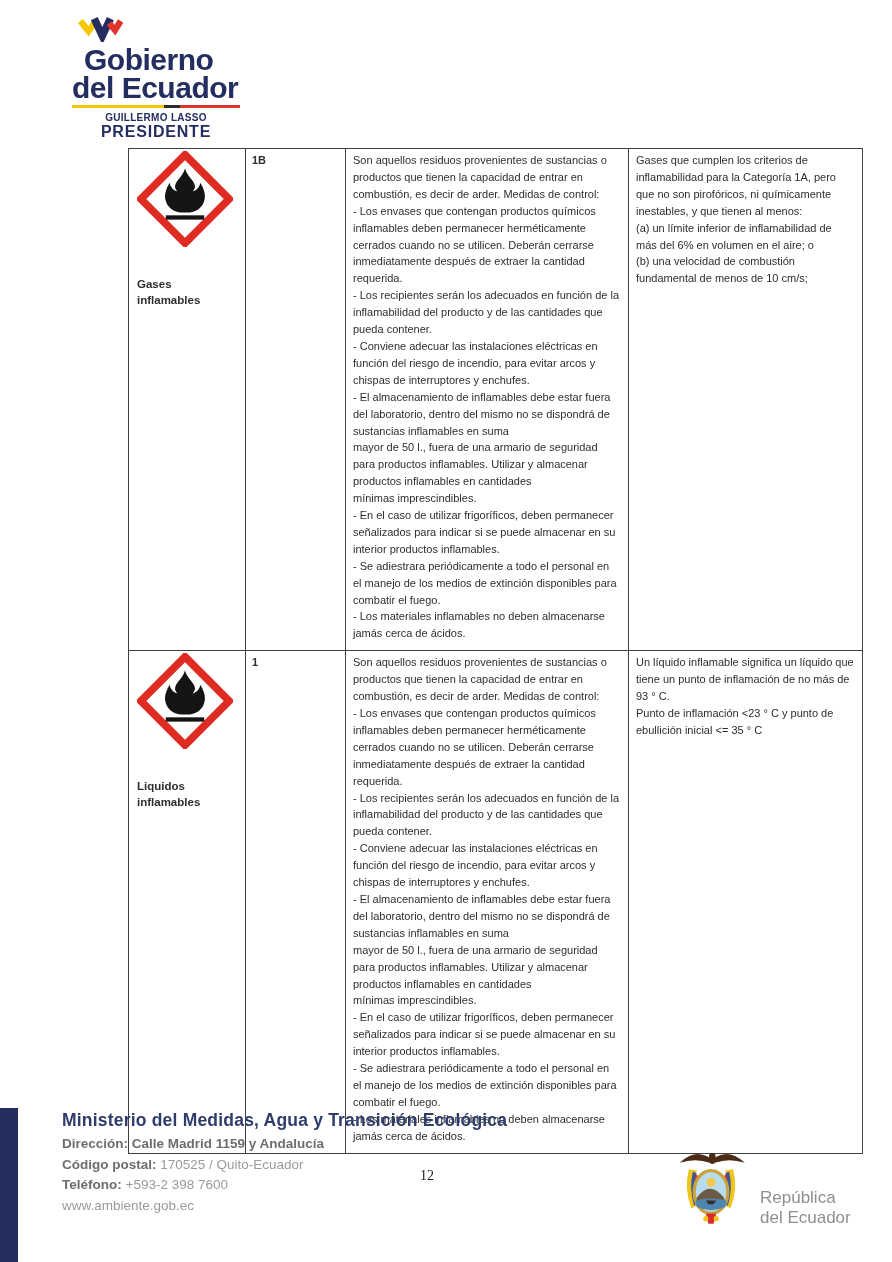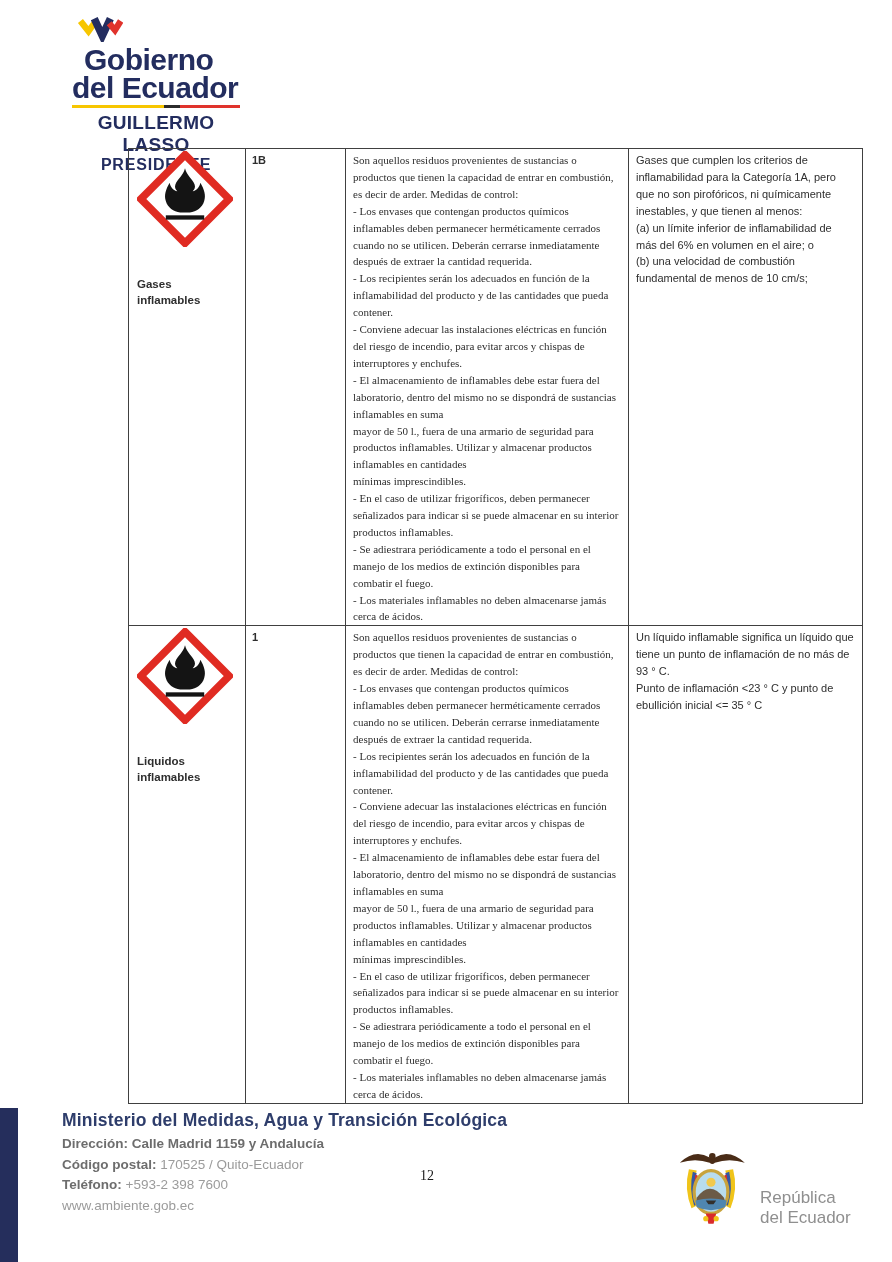--- a/index.html
+++ b/index.html
@@ -12,41 +12,41 @@
   
   .gov-logo { position:absolute; left:72px; top:16px; width:176px; }
   .gov-mark { display:block; margin-left:5px; }
   .gov-title { color:#232d5f; font-weight:bold; font-size:30px; line-height:28px; letter-spacing:-0.5px; }
   .gov-title-l1 { padding-left:12px; }
   .gov-underline { display:flex; height:3px; width:168px; margin:3px 0 4px 0; }
   .gov-underline .seg-y { background:#f7c600; width:55%; }
   .gov-underline .seg-b { background:#2b2b2b; width:9%; }
   .gov-underline .seg-r { background:#e0332c; width:36%; }
   .gov-sub { color:#232d5f; font-weight:bold; text-align:center; width:168px; }
-  .gov-sub1 { font-size:19px; letter-spacing:0.3px; }
+  .gov-sub1 { font-size:10px; letter-spacing:0.3px; }
   .gov-sub2 { font-size:16px; letter-spacing:0.8px;text-align:center; }
 
   
   .haz-table {
     position:absolute; left:128px; top:148px; width:734px;
     border-collapse:collapse; table-layout:fixed;
   }
   .haz-table td {
     border:1px solid #404040; vertical-align:top;
     font-size:11px; line-height:16.9px; color:#2e2e2e;
   }
   .col-picto { width:117px; }
   .col-cat   { width:100px; }
   .col-desc  { width:283px; }
   .col-crit  { width:234px; }
   .row-1 td { height:427px; }
   .row-2 td { height:425px; }
   td.cell-picto { padding:2px 8px 0 8px; }
   td.cell-cat   { padding:3px 6px; font-weight:bold; }
-  td.cell-desc  { padding:3px 8px 0 7px;font-family:Liberation Serif, serif; }
+  td.cell-desc  { padding:3px 8px 8px 7px; }
   td.cell-crit  { padding:3px 8px 8px 7px; }
   .prewrap { white-space:pre-line; }
   .picto-svg { display:block; margin:0 auto; }
   .picto-label { font-weight:bold; font-size:11.5px; line-height:16px; margin-top:24px; white-space:pre-line; }
 
   
   .footer-bar { position:absolute; left:0; top:1108px; width:18px; height:154px; background:#252e5c; }
   .footer-ministry {
     position:absolute; left:62px; top:1110px;
     font-size:17.5px; font-weight:bold; color:#2e3d6b; letter-spacing:0.2px;

